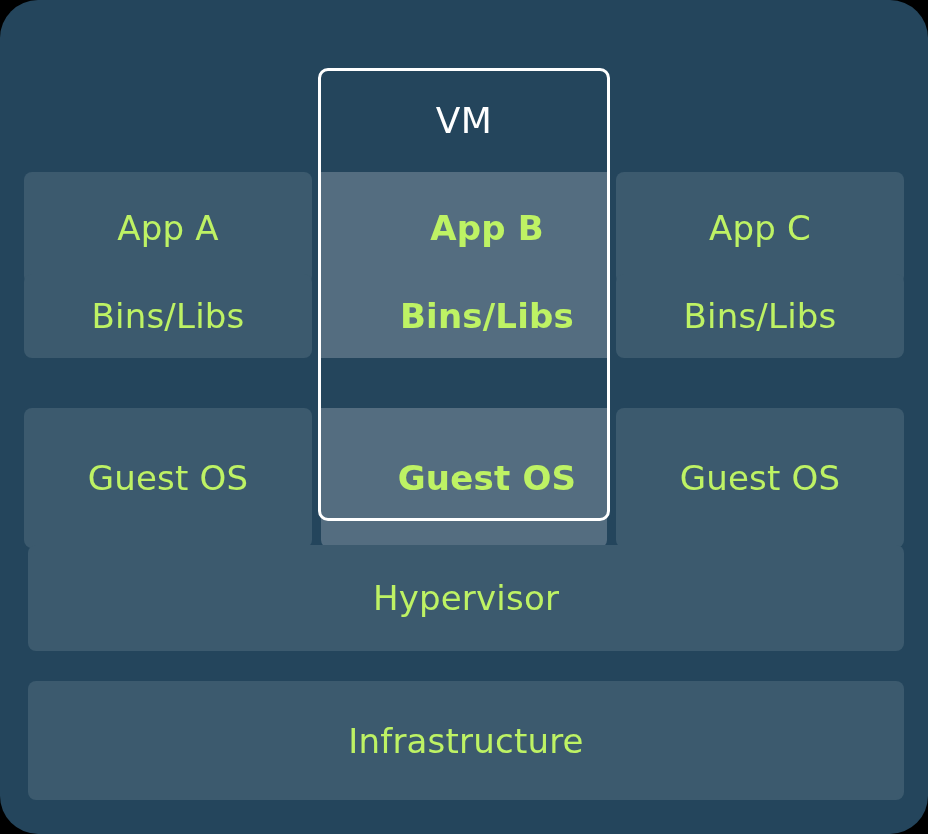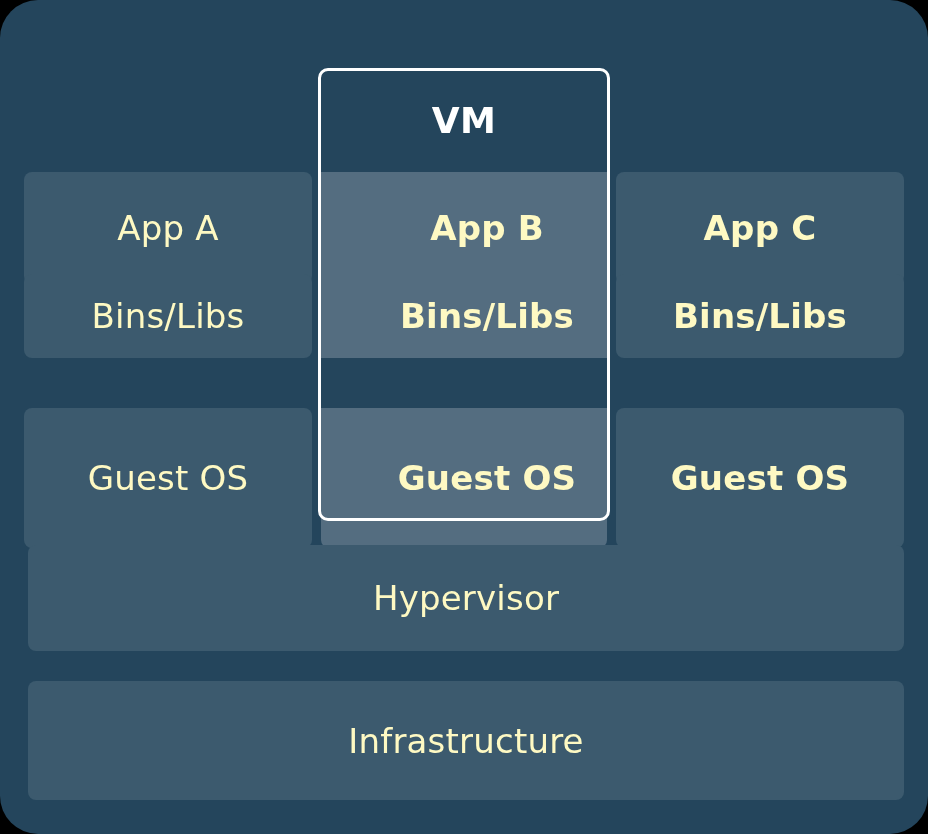--- a/index.html
+++ b/index.html
@@ -27,21 +27,21 @@
   }
 
   
   .block {
     position: absolute;
     box-sizing: border-box;
     display: flex;
     align-items: center;
     justify-content: center;
     border-radius: 8px;
-    color: #fef9c3;
+    color: #bef264;
     font-size: 34px;
     font-weight: 400;
     letter-spacing: 0.2px;
     line-height: 1;
     white-space: nowrap;
   }
 
   .side-block   { background: #3c5a6e; }
   .center-block { background: #546d80; font-weight: 700; padding-left: 46px; }
   .wide-block   { background: #3c5a6e; }
@@ -64,33 +64,33 @@
     position: absolute;
     left: 318px;
     top: 68px;
     width: 292px;
     height: 104px;
     display: flex;
     align-items: center;
     justify-content: center;
     color: #ffffff;
     font-size: 36px;
-    font-weight: 700;
+    font-weight: 400;
     z-index: 6;
     letter-spacing: 0.5px;
   }
 
   
   
   
   
 
   .col-left   { left: 24px;  width: 288px; }
   .col-mid    { left: 321px; width: 286px; }
-  .col-right  { left: 616px; width: 288px; font-weight: bold; }
+  .col-right  { left: 616px; width: 288px; }
 
   
   .row-app    { top: 172px; height: 112px; }
   .row-bins   { top: 274px; height: 84px; }
   .row-guest  { top: 408px; height: 140px; }
 
   .row-hyper  { left: 28px; width: 876px; top: 545px; height: 106px; }
   .row-infra  { left: 28px; width: 876px; top: 681px; height: 119px; }
 
   

